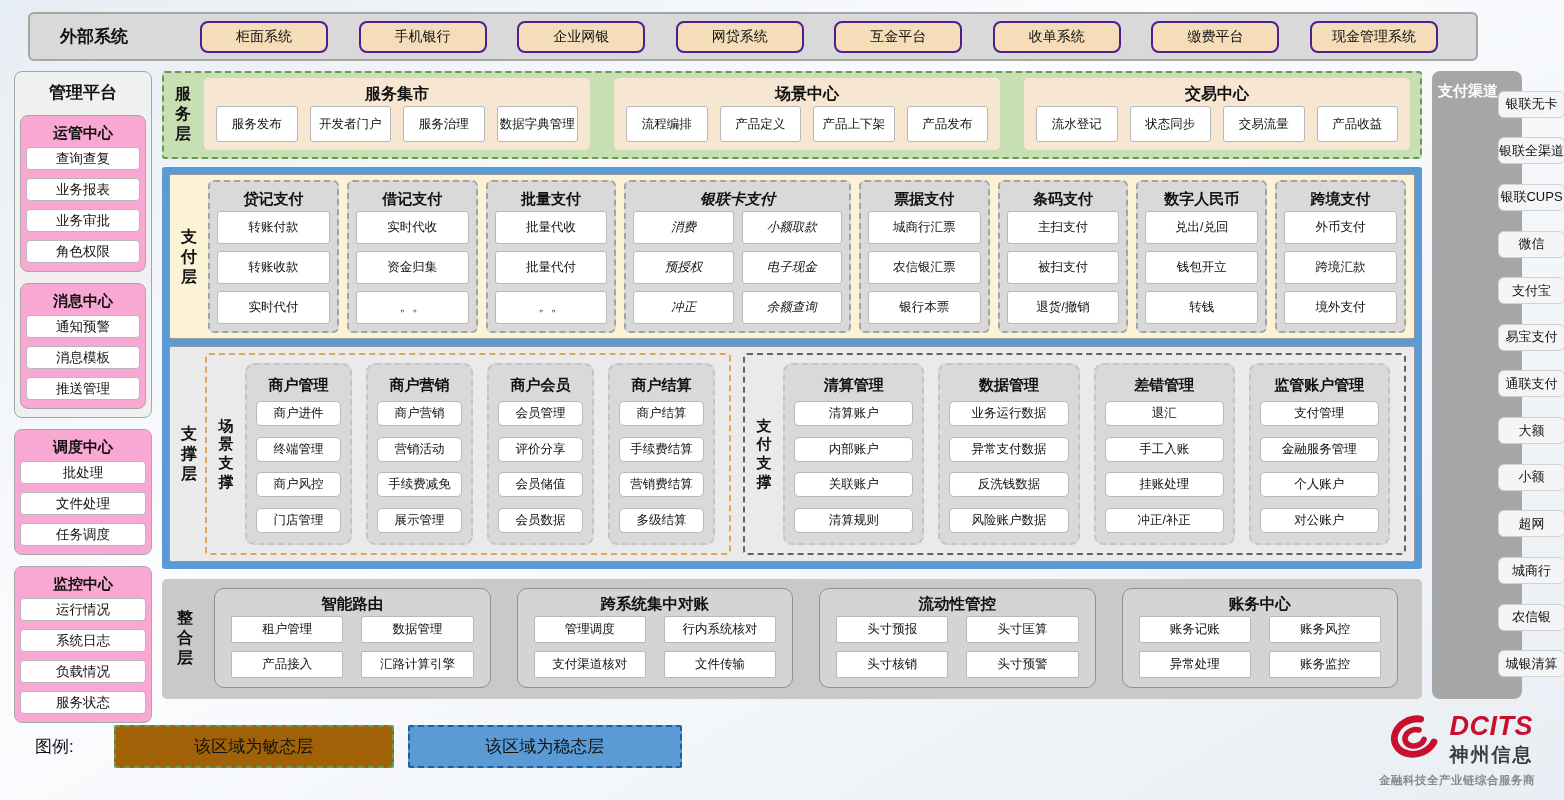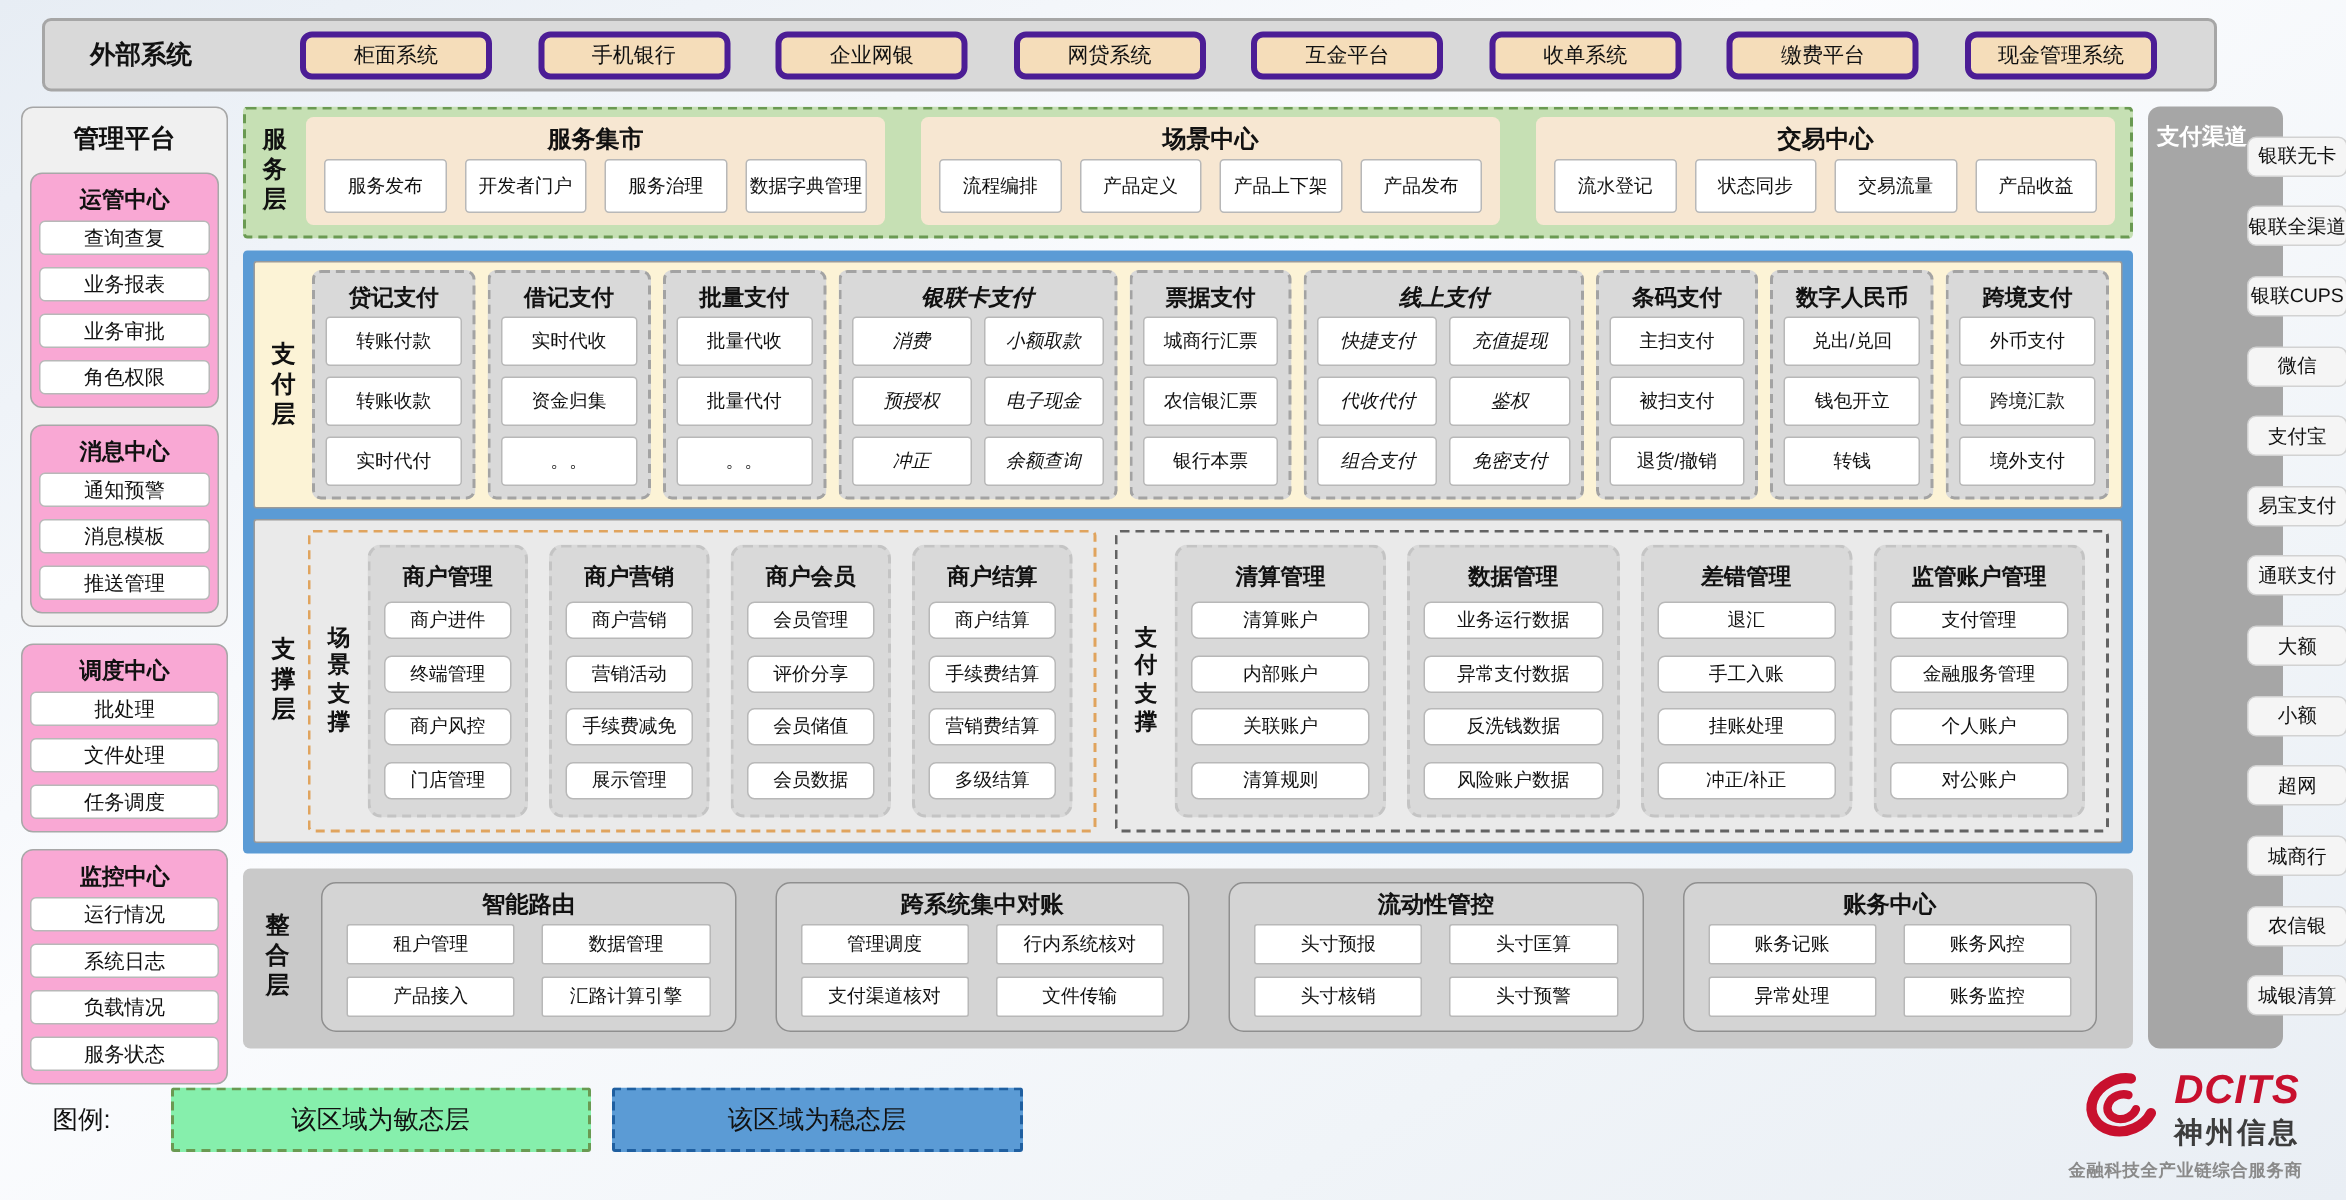--- a/index.html
+++ b/index.html
@@ -13,21 +13,21 @@
 
   
   .ext-bar {
     margin: 12px 86px 0 28px; height: 49px;
     background: #d9d9d9; border: 2px solid #a6a6a6; border-radius: 6px;
     display: flex; align-items: center;
   }
   .ext-label { font-size: 17px; font-weight: bold; margin: 0 12px 0 30px; white-space: nowrap; }
   .ext-items { flex: 1; display: flex; justify-content: space-between; align-items: center; margin: 0 38px 0 60px; }
   .ext-btn {
-    width: 128px; height: 32px; background: #f5ddba; border: 4px solid #4c1d95; border-radius: 8px;
+    width: 128px; height: 32px; background: #f5ddba; border: 2px solid #4c1d95; border-radius: 8px;
     display: flex; align-items: center; justify-content: center; font-size: 14px; white-space: nowrap;
   }
 
   
   .main { display: flex; margin: 10px 42px 0 14px; height: 628px; gap: 10px; }
 
   
   .left-col { width: 138px; display: flex; flex-direction: column; gap: 11px; }
   .mgmt-panel {
     background: #f0f0f0; border: 1px solid #a6a6a6; border-radius: 8px;
@@ -131,21 +131,21 @@
   .chan-btn { background: #f5f5f5; border: 1px solid #d2d2d2; border-radius: 6px; min-height: 27px; font-size: 13px; }
 
   
   .footer { display: flex; justify-content: space-between; align-items: flex-start; padding: 26px 12px 0 35px; }
   .legend { display: flex; align-items: center; gap: 22px; }
   .legend-label { font-size: 17px; }
   .legend-box {
     width: 280px; height: 43px; display: flex; align-items: center; justify-content: center;
     font-size: 17px; border-radius: 2px;
   }
-  .legend-box.agile  { background: #86efac; border: 2px dashed #6a9a52; margin-left: 18px; }
+  .legend-box.agile  { background: #a16207; border: 2px dashed #6a9a52; margin-left: 18px; }
   .legend-box.stable { background: #5b9bd5; border: 2px dashed #1f5fa0; width: 274px; margin-left: -8px; }
 
   .brand { width: 190px; display: flex; flex-direction: column; align-items: center; margin-top: -16px; }
   .brand-row { display: flex; align-items: center; gap: 3px; }
   .swirl { width: 66px; height: 62px; flex: none; }
   .brand-text { display: flex; flex-direction: column; align-items: flex-start; }
   .brand-name { font-size: 27px; font-weight: bold; font-style: italic; color: #c8102e; letter-spacing: 0.5px; line-height: 1; }
   .brand-company { font-size: 19px; font-weight: bold; color: #3d3d3d; letter-spacing: 2px; margin-top: 2px; }
   .brand-tagline { font-size: 11.5px; font-weight: bold; color: #8a8a8a; letter-spacing: 0.5px; white-space: nowrap; margin-top: 2px; }
 </style>
@@ -355,37 +355,20 @@
                 <div class="pay-items">
 
                     <div class="btn">城商行汇票</div>
 
                     <div class="btn">农信银汇票</div>
 
                     <div class="btn">银行本票</div>
                   </div>
               </div>
 
-              <div class="pay-col" data-wide="true">
-                <div class="col-title">线上支付</div>
-                <div class="pay-items">
-
-                    <div class="btn">快捷支付</div>
-
-                    <div class="btn">充值提现</div>
-
-                    <div class="btn">代收代付</div>
-
-                    <div class="btn">鉴权</div>
-
-                    <div class="btn">组合支付</div>
-
-                    <div class="btn">免密支付</div>
-                  </div>
-              </div>
 
               <div class="pay-col">
                 <div class="col-title">条码支付</div>
                 <div class="pay-items">
 
                     <div class="btn">主扫支付</div>
 
                     <div class="btn">被扫支付</div>
 
                     <div class="btn">退货/撤销</div>

